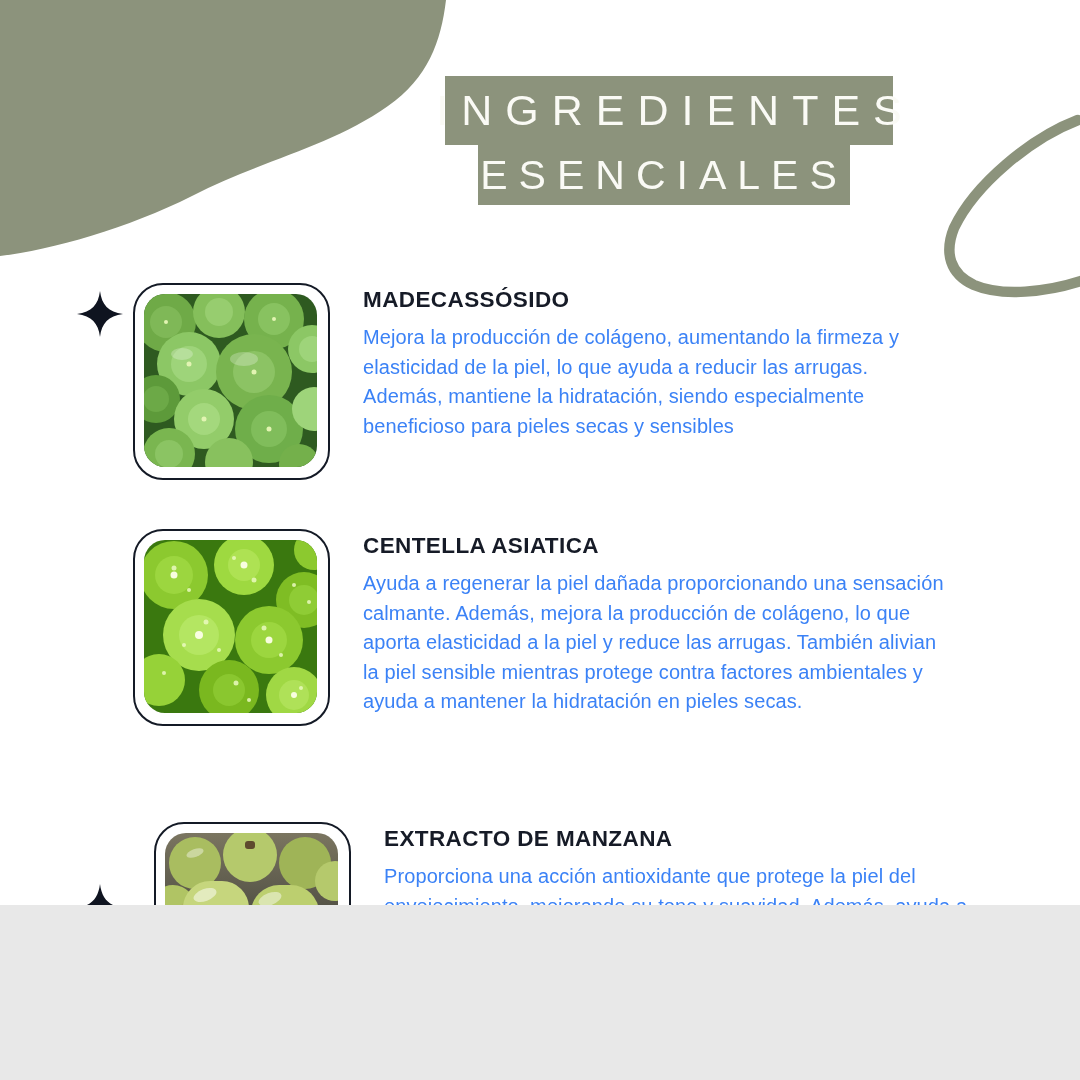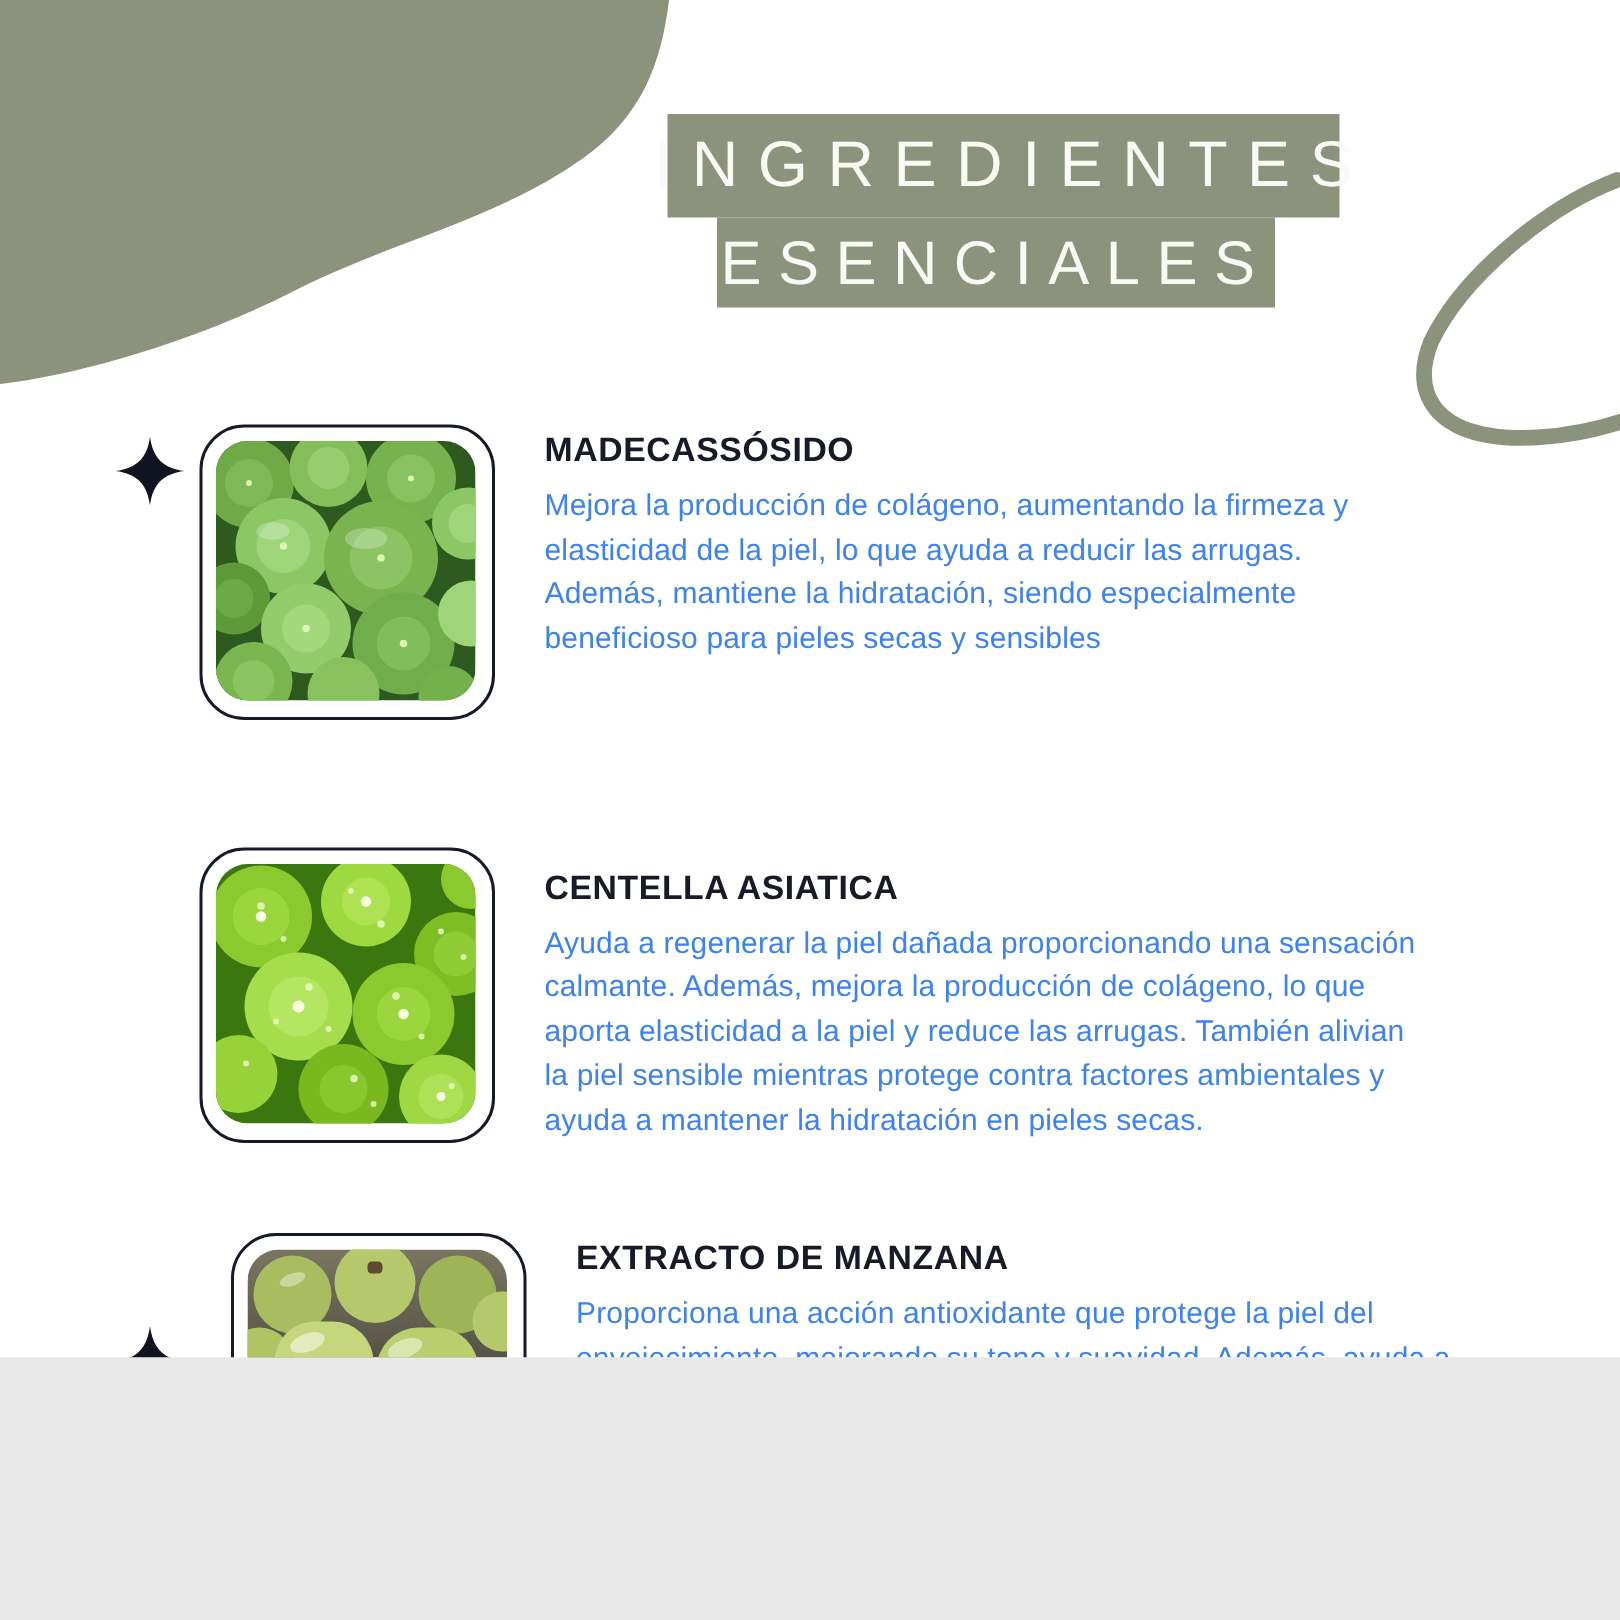--- a/index.html
+++ b/index.html
@@ -19,21 +19,21 @@
     letter-spacing:13px;padding-left:13px;box-sizing:border-box;
   }
   .tl1{width:448px;height:69px;font-size:43px;}
   .tl2{width:372px;height:60px;font-size:41px;letter-spacing:11px;padding-left:0;margin-left:33px;}
   
   .sp{position:absolute;}
   .sp1{left:77px;top:291px;}
   .sp2{left:76px;top:884px;}
   
   .row{position:absolute;left:133px;display:flex;gap:33px;}
-  .row1{top:283px;} .row2{top:565px;align-items:flex-end;} .row3{top:822px;padding-left:21px;}
+  .row1{top:283px;} .row2{top:529px;} .row3{top:822px;padding-left:21px;}
   .thumb{
     box-sizing:border-box;width:197px;height:197px;flex:none;
     border:2.5px solid #141a26;border-radius:30px;background:#ffffff;
     padding:8.5px;
   }
   .thumb svg{display:block;width:173px;height:173px;border-radius:21px;}
   .text{width:665px;padding-top:4px;}
   .text h2{
     margin:0 0 10px 0;font-size:22.5px;font-weight:700;
     letter-spacing:0.4px;color:#161b27;

